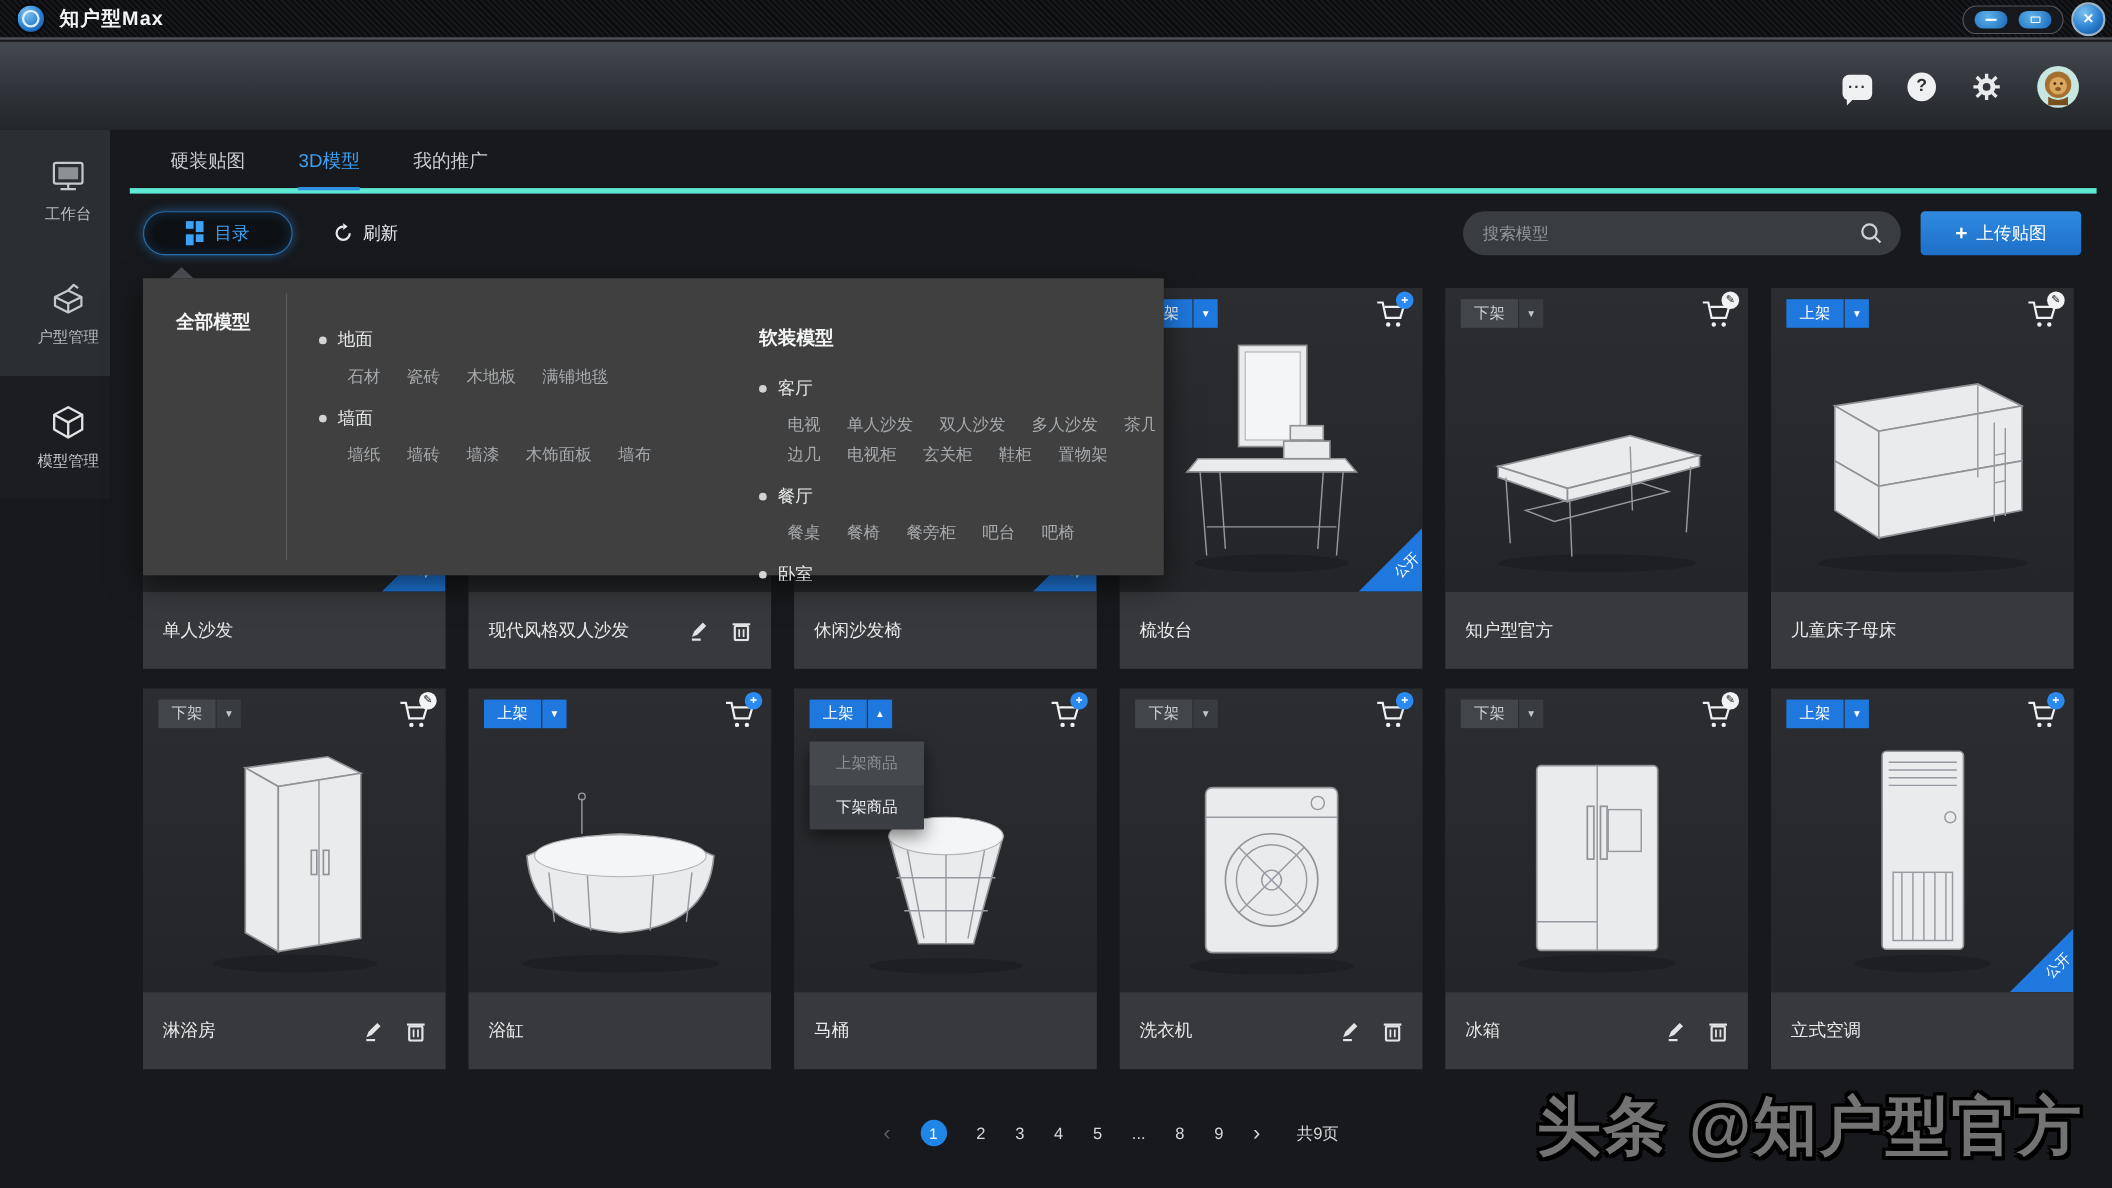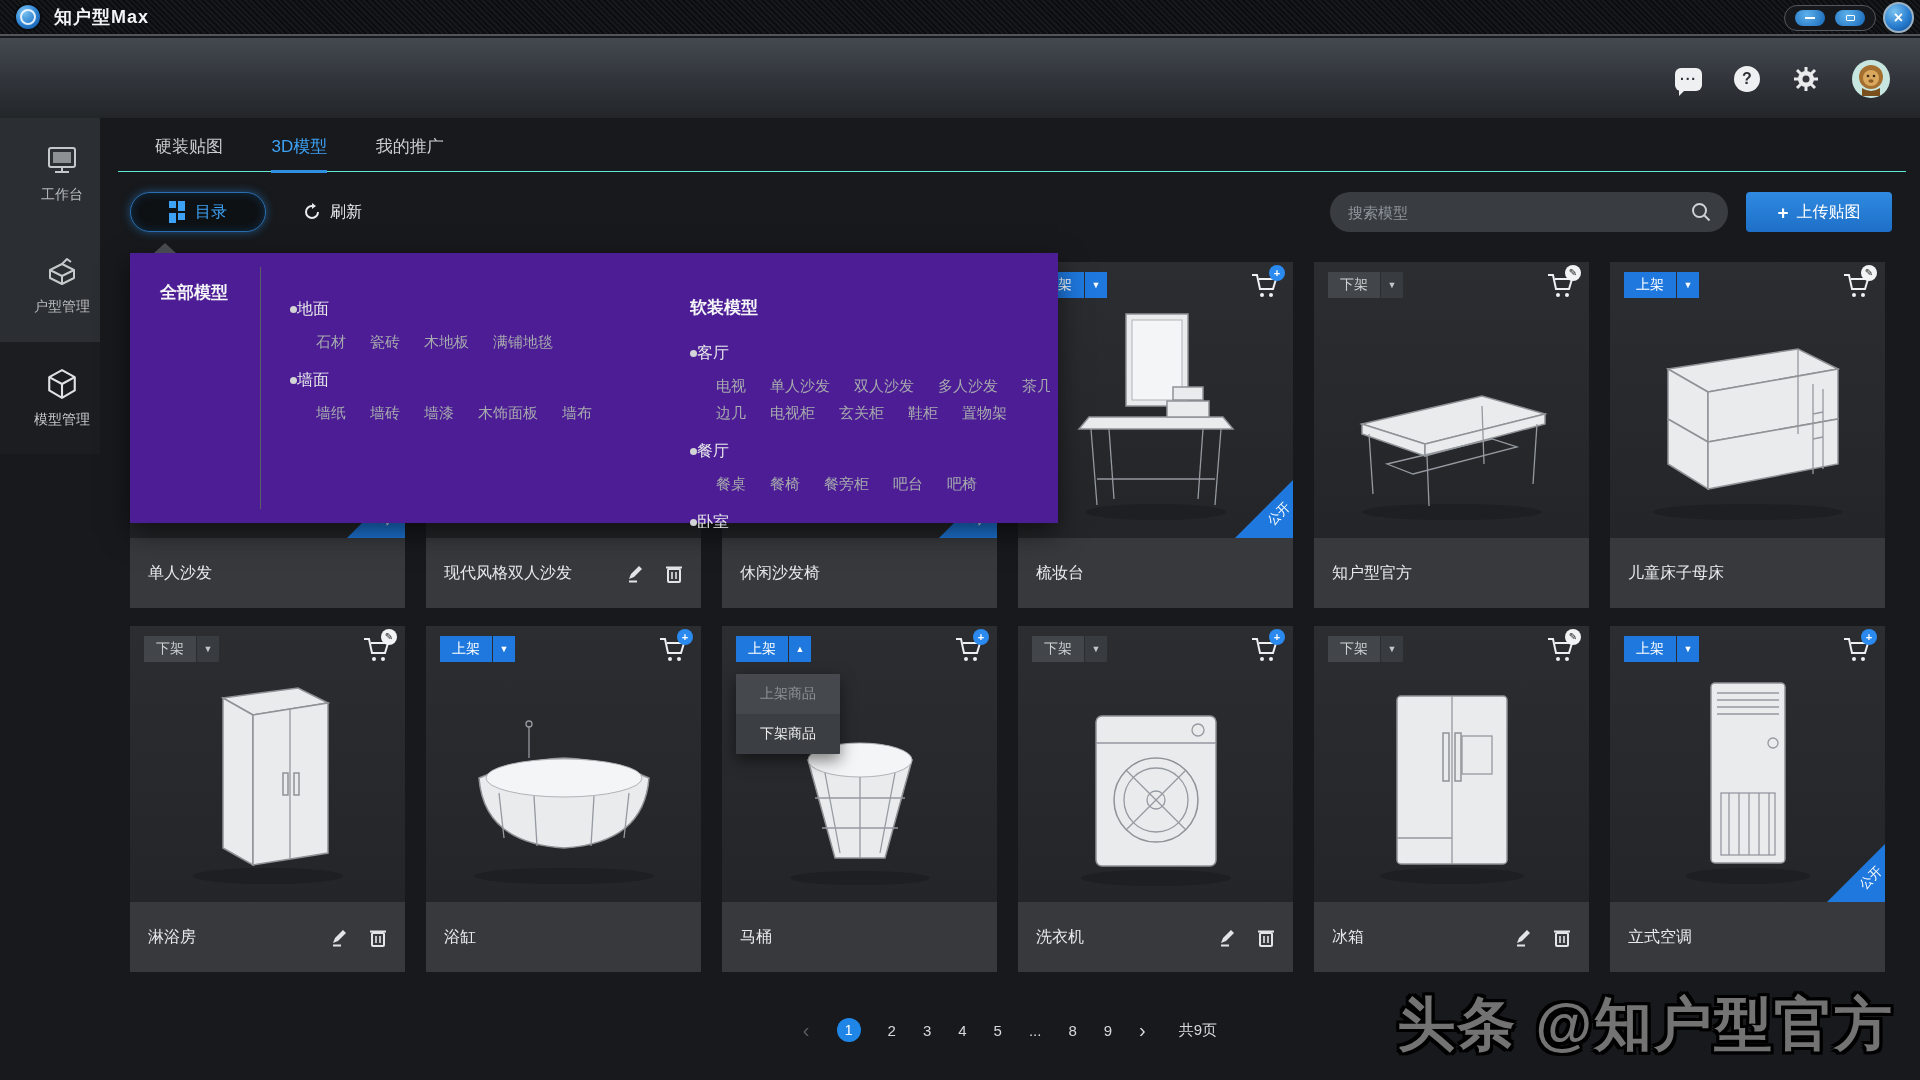--- a/index.html
+++ b/index.html
@@ -45,21 +45,21 @@
 
   
   .sidebar{position:absolute;left:0;top:118px;width:100px;bottom:0;}
   .sideblock{position:absolute;left:0;top:0;width:100px;height:224px;background:#2b2e32;}
   .side-item{width:100px;height:112px;display:flex;flex-direction:column;align-items:center;
     justify-content:center;gap:10px;color:#b9bcbf;font-size:14px;padding-left:24px;}
   .side-item.active{position:absolute;top:224px;left:0;background:#1b1d20;color:#c6c9cb;}
 
   
   .content{position:absolute;left:100px;top:118px;right:0;bottom:0;}
-  .tabsrow{position:absolute;left:18px;right:14px;top:17px;border-bottom:1px solid #5eead4;padding-left:37px;}
+  .tabsrow{position:absolute;left:18px;right:14px;top:17px;border-bottom:5px solid #5eead4;padding-left:37px;}
   .tab{display:inline-block;font-size:17px;color:#c9ccce;margin-right:44px;padding-bottom:12px;}
   .tab.active{color:#3da2f5;border-bottom:3px solid #2f8fe0;margin-bottom:-2px;}
 
   .toolbar{position:absolute;left:30px;right:28px;top:74px;height:40px;display:flex;align-items:center;}
   .btn-cat{width:136px;height:40px;border-radius:20px;background:#0e1114;
     border:1px solid #2a6fb0;box-shadow:0 0 10px rgba(42,130,210,.55),inset 0 0 10px rgba(30,100,170,.35);
     color:#3da2f5;font-size:16px;display:flex;align-items:center;justify-content:center;gap:10px;}
   .gridglyph{display:grid;grid-template-columns:7px 7px;grid-auto-rows:auto;gap:2px;}
   .gridglyph i{background:#3da2f5;display:block;}
   .refresh{display:flex;align-items:center;gap:8px;margin-left:36px;color:#e8eaec;font-size:16px;justify-content:center;}
@@ -97,31 +97,31 @@
   .menu{position:absolute;left:14px;top:48px;width:104px;background:#3b3e42;border-radius:1px;
     box-shadow:0 6px 16px rgba(0,0,0,.5);z-index:30;overflow:hidden;}
   .menu .mi{height:40px;display:flex;align-items:center;justify-content:center;font-size:14px;color:#eceeef;}
   .menu .mi.dis{background:#45484c;color:#8e9296;}
   svg.model{display:block;margin-bottom:14px;}
   svg.model .fill{fill:#e9ebec;stroke:#8f9396;stroke-width:1.5;}
   svg.model .wire{fill:none;stroke:#9599a0;stroke-width:1.3;}
   svg.model .shad{fill:#1d1f22;stroke:none;}
 
   
-  .panel{position:absolute;left:130px;top:253px;width:928px;height:270px;background:#4c1d95;
+  .panel{position:absolute;left:130px;top:253px;width:928px;height:270px;background:#404040;
     box-shadow:0 10px 26px rgba(0,0,0,.55);z-index:40;}
   .panel .caret{position:absolute;left:24px;top:-10px;width:0;height:0;
     border-left:11px solid transparent;border-right:11px solid transparent;border-bottom:10px solid #46494d;}
   .panel .all{position:absolute;left:30px;top:28px;font-size:17px;font-weight:bold;color:#f4f5f6;}
   .panel .vdiv{position:absolute;left:130px;top:14px;bottom:14px;width:1px;background:#5a5d61;}
   .sec{position:absolute;top:28px;}
   .sec.s1{left:160px;width:380px;}
   .sec.s2{left:560px;width:360px;height:232px;overflow:hidden;margin-top:15px;}
   .sec-title{font-size:17px;font-weight:bold;color:#f4f5f6;margin-bottom:24px;}
-  .gname{display:flex;align-items:center;font-size:16px;color:#e6e8ea;margin-bottom:13px;margin-top:18px;}
+  .gname{display:flex;align-items:center;gap:10px;font-size:16px;color:#e6e8ea;margin-bottom:13px;margin-top:18px;}
   .gname .dot{width:7px;height:7px;border-radius:50%;background:#d2d4d6;}
   .tags{padding-left:26px;display:flex;gap:24px;font-size:15px;color:#a6aaad;margin-bottom:8px;white-space:nowrap;}
 
   
   .pager{position:absolute;left:0;right:0;top:900px;display:flex;align-items:center;
     justify-content:center;gap:27px;font-size:15px;color:#d6d8da;}
   .pager .nav{font-size:20px;line-height:1;}
   .pager .prev{color:#5a5e62;}
   .pager .cur{width:24px;height:24px;border-radius:50%;background:#1f86e8;color:#fff;
     display:flex;align-items:center;justify-content:center;font-size:14px;}

